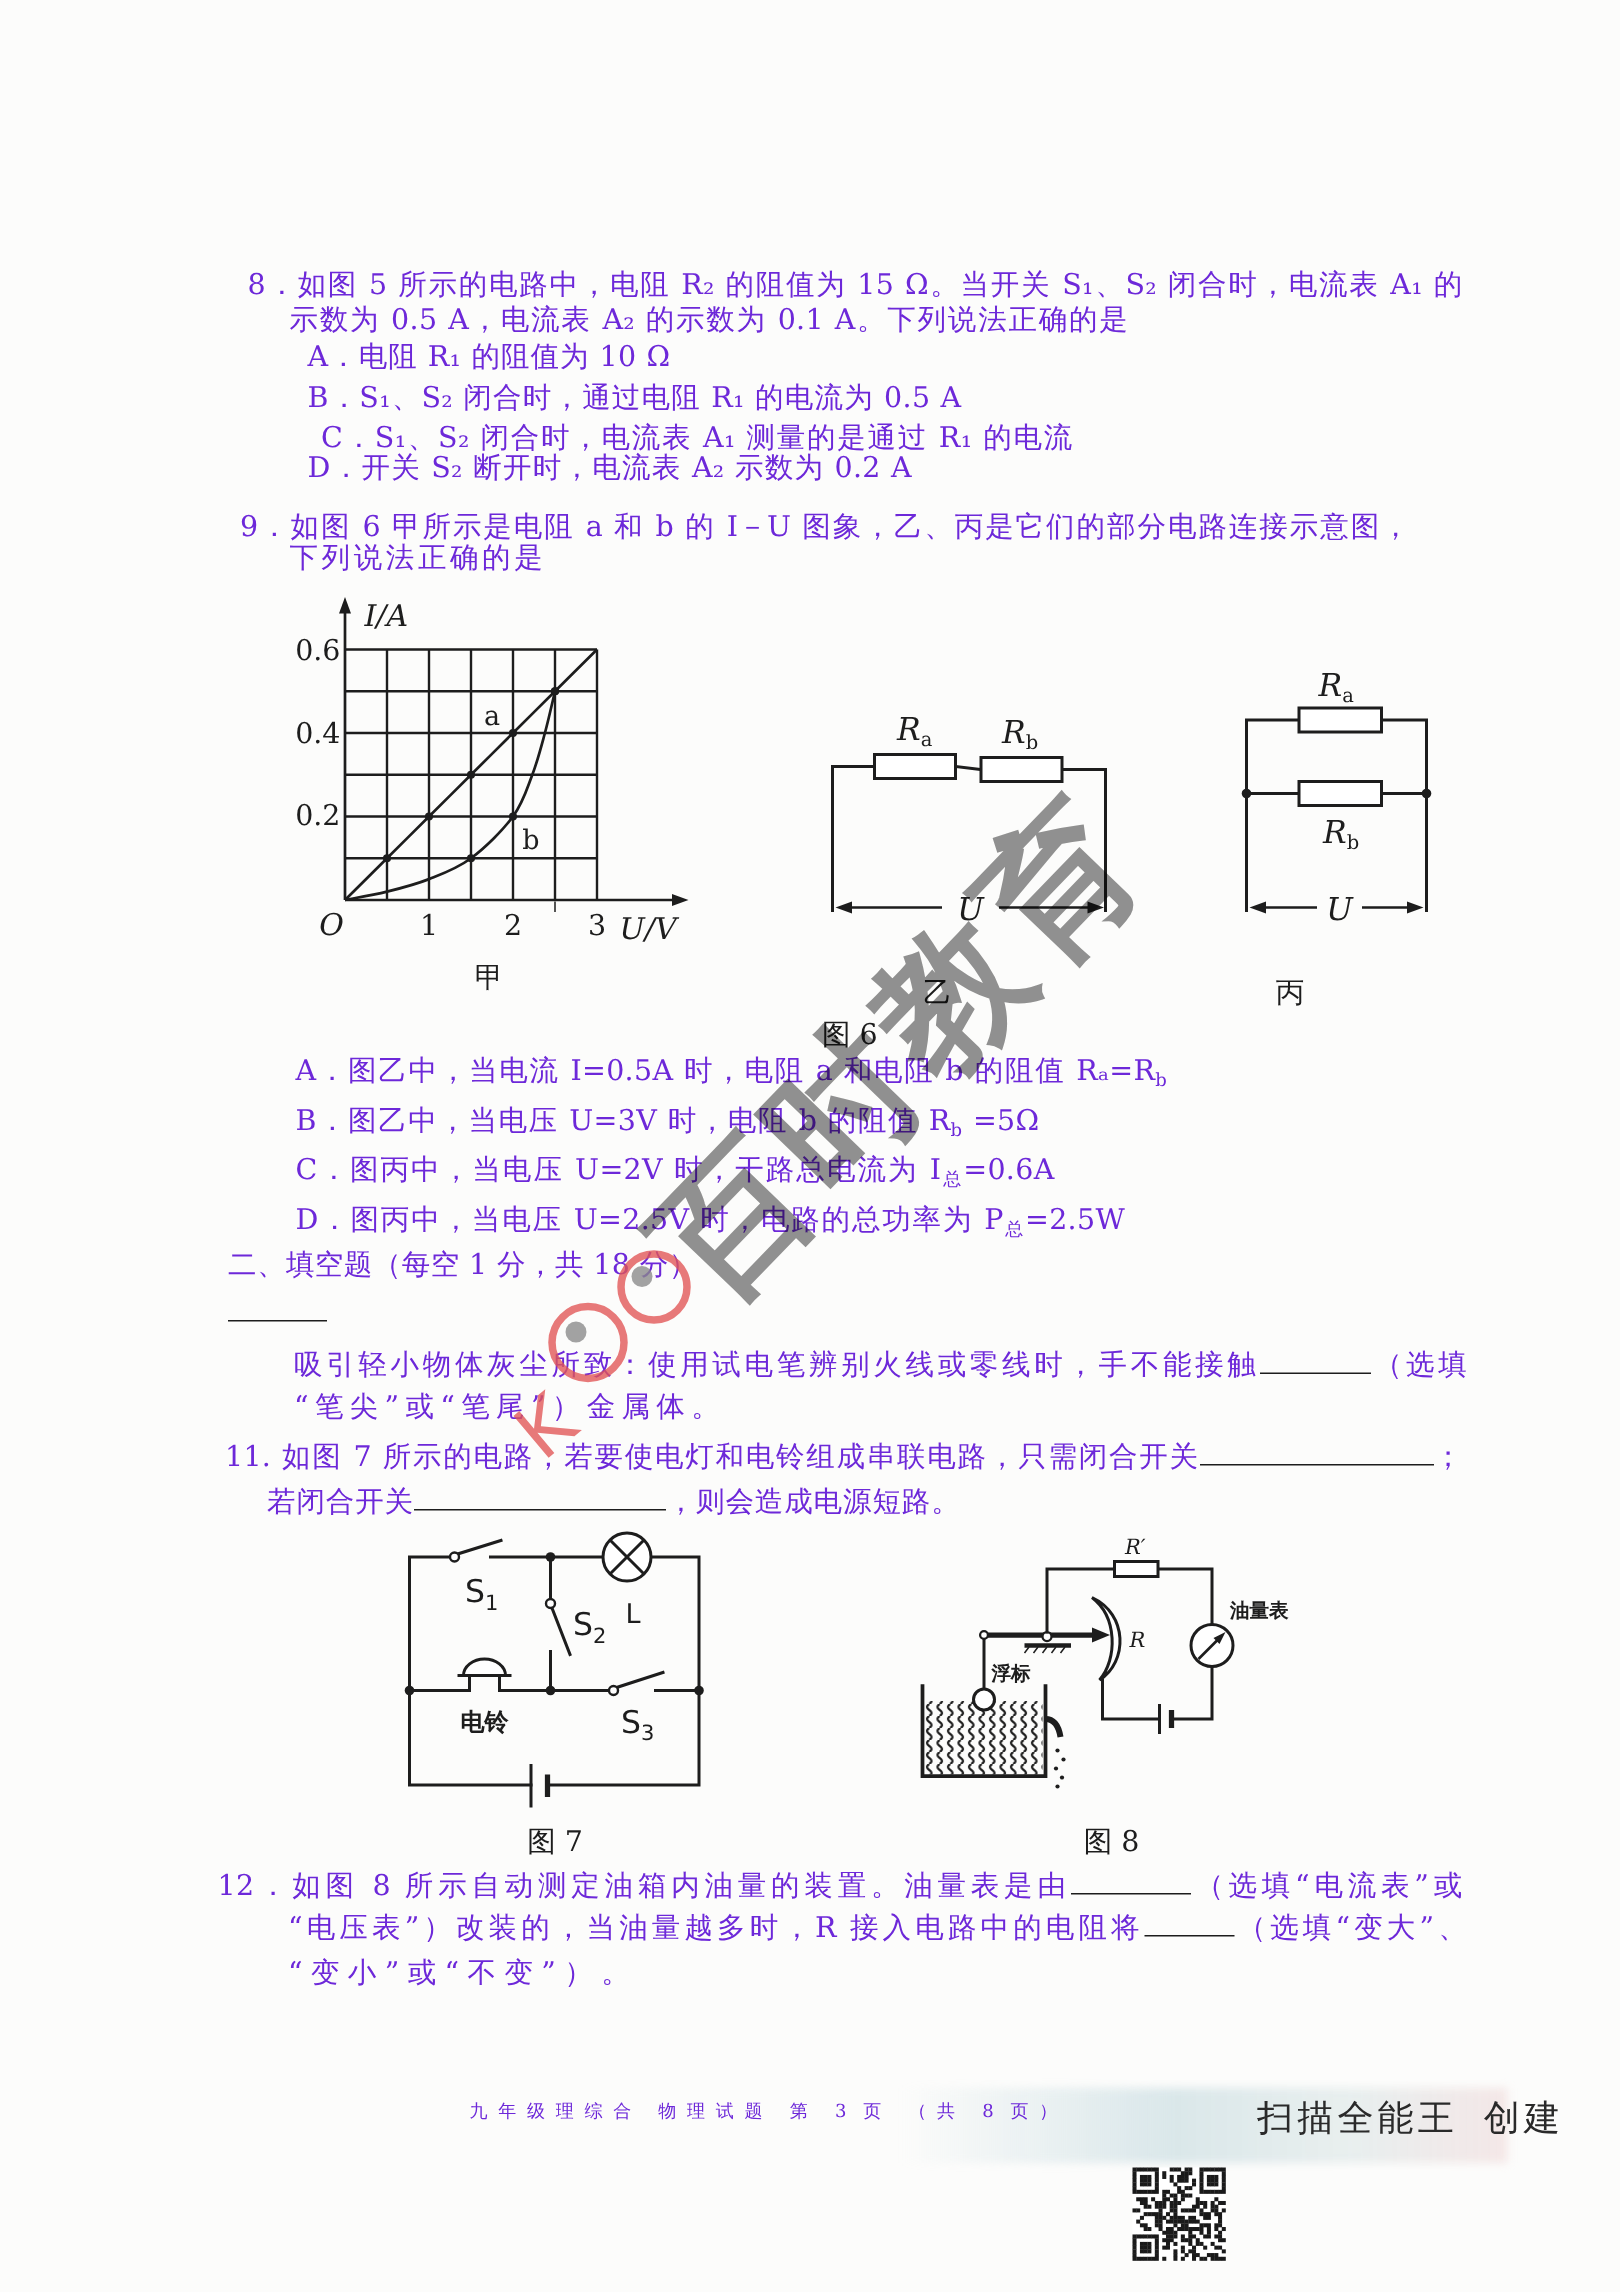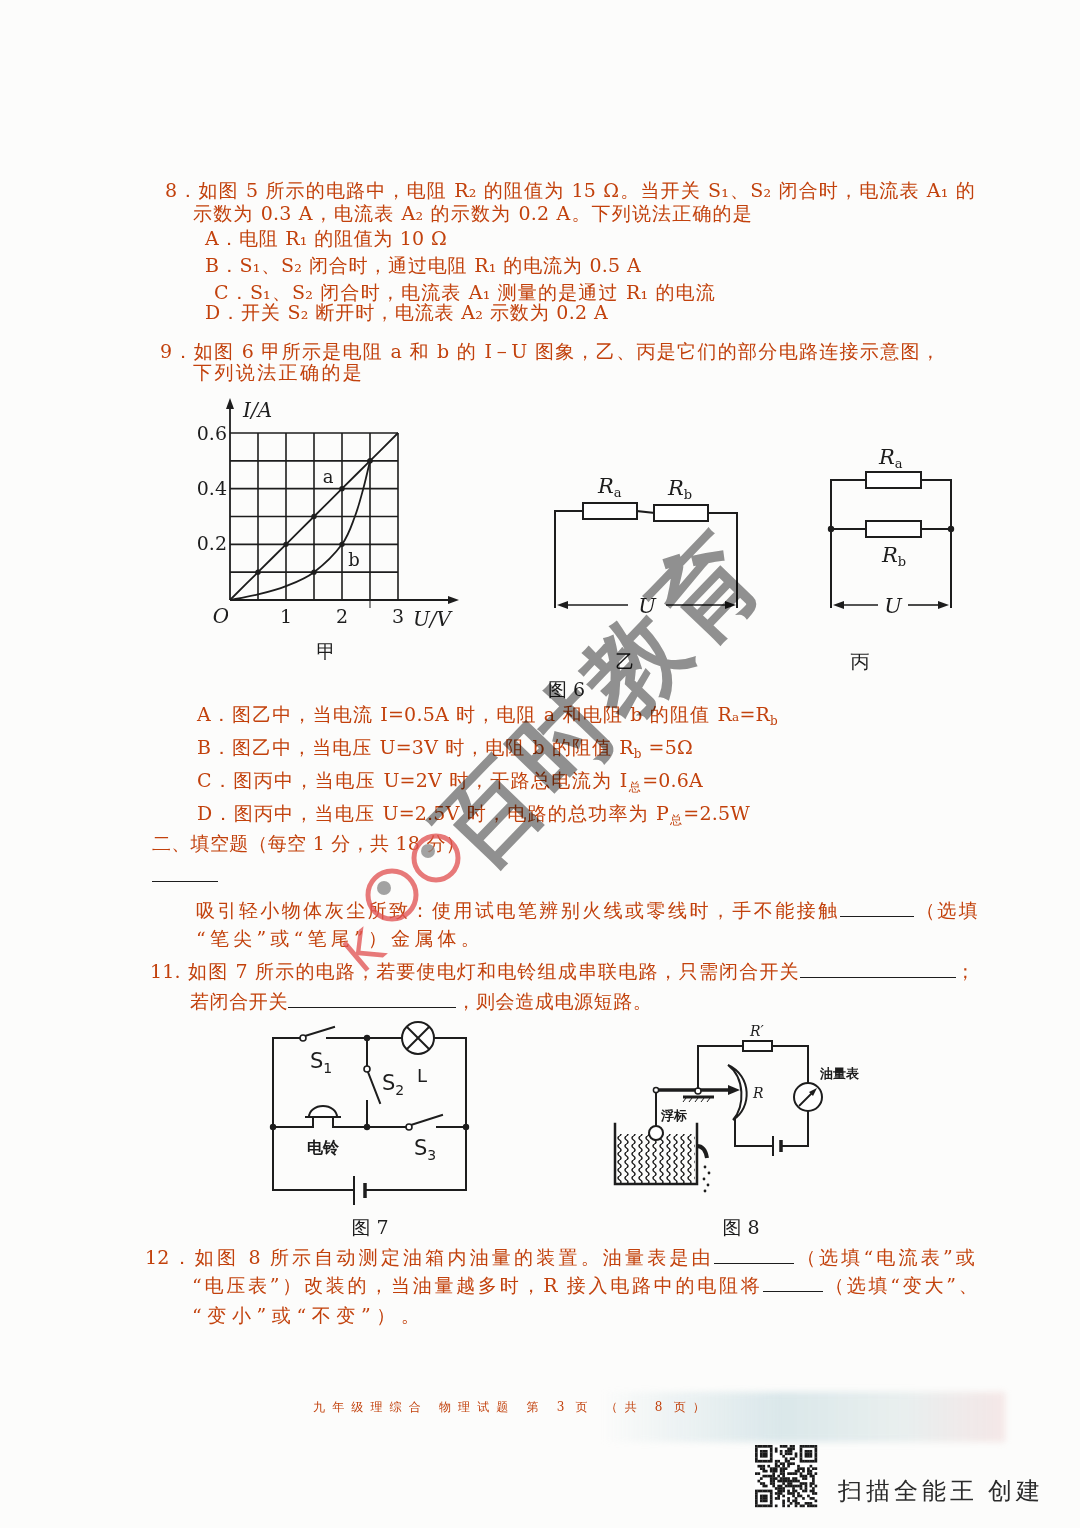--- a/index.html
+++ b/index.html
@@ -1,39 +1,39 @@
 <!DOCTYPE html>
 <html><head>
 <meta charset="utf-8">
 <style>
   html,body{margin:0;padding:0}
   body{width:1080px;height:1528px;position:relative;overflow:hidden;background:#fcfcfb;color:#1d1d1d;font-family:"DejaVu Serif",serif}
-  .line{position:absolute;font-size:19px;line-height:24px;height:24px;letter-spacing:0.2px;color:#c2410c}
+  .line{position:absolute;font-size:19px;line-height:24px;height:24px;letter-spacing:0.2px;color:#6d28d9}
   .j{text-align:justify;text-align-last:justify}
   .blank{display:inline-block;height:17px;border-bottom:1.6px solid #1d1d1d;vertical-align:baseline}
   .sub{font-size:12px;position:relative;top:4px}
   .footer{font-size:12px;line-height:20px;height:20px}
   svg.fig{position:absolute;overflow:visible}
   svg text{font-family:"DejaVu Serif",serif;fill:#1d1d1d}
   svg .sans{font-family:"DejaVu Sans",sans-serif}
   svg .it{font-style:italic}
   .w{stroke:#1d1d1d;stroke-width:2;fill:none;stroke-linecap:square;stroke-linejoin:miter}
   .res{stroke:#1d1d1d;stroke-width:2;fill:#fff}
   .gl{stroke:#1d1d1d;stroke-width:1.6}
   .curve{stroke:#1d1d1d;stroke-width:1.8;fill:none}
   .dot{fill:#1d1d1d}
   .wm{position:absolute;left:600px;top:700px;transform:translate(-50%,-50%) rotate(-46deg);font-family:"DejaVu Sans",sans-serif;font-size:98px;font-weight:bold;color:#7a7a7a;opacity:.82;letter-spacing:6px;white-space:nowrap;line-height:1;mix-blend-mode:multiply}
   .smudge{position:absolute;left:600px;top:1392px;width:405px;height:50px;background:linear-gradient(90deg,rgba(235,240,242,0) 0%,rgba(190,214,220,.55) 45%,rgba(214,226,226,.5) 75%,rgba(236,206,206,.45) 100%);filter:blur(3px)}
-  .badge{position:absolute;left:838px;top:1476px;width:202px;font-family:Liberation Serif, serif;font-size:24px;line-height:30px;color:#2a2a2a}
+  .badge{position:absolute;left:838px;top:1400px;width:202px;font-family:Liberation Mono, monospace;font-size:24px;line-height:30px;color:#2a2a2a}
 </style>
 </head>
 <body>
 
 <div class="line j" style="left:165px;top:178px;width:810px">8．如图 5 所示的电路中，电阻 R₂ 的阻值为 15 Ω。当开关 S₁、S₂ 闭合时，电流表 A₁ 的</div>
-<div class="line j" style="left:193px;top:201px;width:559px">示数为 0.3 A，电流表 A₂ 的示数为 0.2 A。下列说法正确的是</div>
+<div class="line j" style="left:193px;top:201px;width:559px">示数为 0.5 A，电流表 A₂ 的示数为 0.1 A。下列说法正确的是</div>
 <div class="line j" style="left:205px;top:226px;width:242px">A．电阻 R₁ 的阻值为 10 Ω</div>
 <div class="line j" style="left:205px;top:253px;width:436px">B．S₁、S₂ 闭合时，通过电阻 R₁ 的电流为 0.5 A</div>
 <div class="line j" style="left:214px;top:280px;width:501px">C．S₁、S₂ 闭合时，电流表 A₁ 测量的是通过 R₁ 的电流</div>
 <div class="line j" style="left:205px;top:300px;width:403px">D．开关 S₂ 断开时，电流表 A₂ 示数为 0.2 A</div>
 
 <div class="line j" style="left:160px;top:339px;width:780px">9．如图 6 甲所示是电阻 a 和 b 的 I－U 图象，乙、丙是它们的部分电路连接示意图，</div>
 <div class="line j" style="left:193px;top:360px;width:169px">下列说法正确的是</div>
 
 <svg class="fig" style="left:185px;top:395px" width="290" height="270" viewBox="185 395 290 270">
   <g id="plot-grid">
@@ -132,21 +132,21 @@
 <div class="line j" style="left:197px;top:768px;width:506px"><span>C．图丙中，当电压 U=2V 时，干路总电流为 I</span><span class="sub">总</span><span>=0.6A</span></div>
 <div class="line j" style="left:197px;top:801px;width:553px"><span>D．图丙中，当电压 U=2.5V 时，电路的总功率为 P</span><span class="sub">总</span><span>=2.5W</span></div>
 
 <div class="line j" style="left:152px;top:831px;width:313px">二、填空题（每空 1 分，共 18 分）</div>
 
 <div class="line j" style="left:152px;top:863px;width:826px"><span class="blank" style="width:66px"></span></div>
 <div class="line j" style="left:196px;top:898px;width:782px"><span>吸引轻小物体灰尘所致：使用试电笔辨别火线或零线时，手不能接触</span><span class="blank" style="width:74px"></span><span>（选填</span></div>
 <div class="line j" style="left:196px;top:926px;width:284px">“笔尖”或“笔尾”）金属体。</div>
 
 <div class="line j" style="left:150px;top:959px;width:825px"><span>11. 如图 7 所示的电路，若要使电灯和电铃组成串联电路，只需闭合开关</span><span class="blank" style="width:156px"></span><span>；</span></div>
-<div class="line j" style="left:190px;top:989px;width:462px"><span>若闭合开关</span><span class="blank" style="width:168px"></span><span>，则会造成电源短路。</span></div>
+<div class="line j" style="left:178px;top:989px;width:462px"><span>若闭合开关</span><span class="blank" style="width:168px"></span><span>，则会造成电源短路。</span></div>
 
 <svg class="fig" style="left:262px;top:1018px" width="215" height="225" viewBox="262 1018 215 225">
   <g class="w">
     <path d="M301 1038 H273 V1190 H354"></path>
     <path d="M327 1038 H402"></path>
     <path d="M434 1038 H466 V1190 H365"></path>
     <path d="M273 1127 H313 V1117"></path>
     <path d="M333 1117 V1127 H406"></path>
     <path d="M437 1127 H466"></path>
     <path d="M367 1038 V1066"></path>

